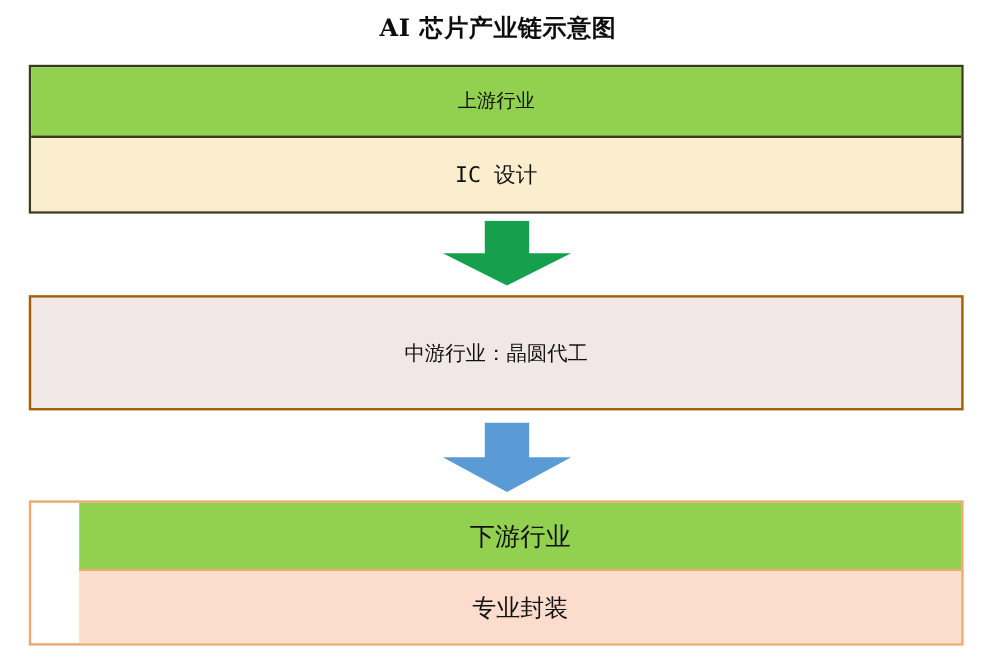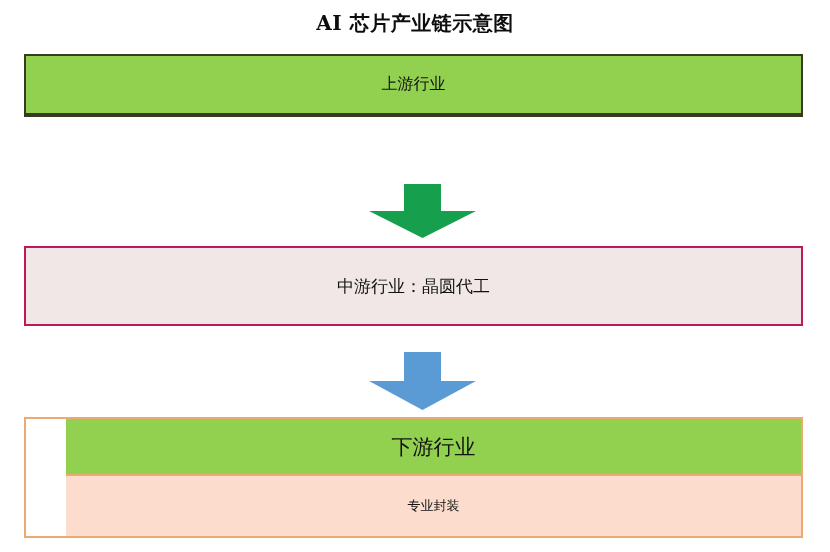--- a/index.html
+++ b/index.html
@@ -70,22 +70,22 @@
   #box-upstream .band-body {
     height: 61px;
     background: #fbeece;
     font-size: 18px;
     font-family: "DejaVu Sans Mono", "Liberation Mono", monospace;
   }
 
   
   #box-midstream {
     top: 246px;
-    height: 80px;
-    border: 2px solid #be185d;
+    height: 96px;
+    border: 2px solid #a16207;
     background: #f2e7e7;
   }
   #box-midstream .band-body {
     height: 100%;
     background: transparent;
     font-size: 17px;
   }
 
   
   #box-downstream {
@@ -95,21 +95,21 @@
   }
   #box-downstream .band-header {
     height: 57px;
     background: #92d050;
     font-size: 21px;
     border-bottom: 2px solid #eda96f;
   }
   #box-downstream .band-body {
     height: 60px;
     background: #fbdccd;
-    font-size: 13px;
+    font-size: 20px;
   }
 
   
   .flow-arrow {
     position: absolute;
     left: 369px;
     width: 107px;
   }
   #arrow-upstream-to-midstream {
     top: 184px;
@@ -127,20 +127,21 @@
 </style>
 </head>
 <body>
 
 <div id="diagram-root">
 
   <div class="diagram-title">AI 芯片产业链示意图</div>
 
   <div class="stage-box" id="box-upstream">
     <div class="band band-header">上游行业</div>
+    <div class="band band-body">IC 设计</div>
   </div>
 
   <div class="flow-arrow" id="arrow-upstream-to-midstream">
     <svg viewBox="0 0 107 54" preserveAspectRatio="none">
       <polygon points="35,0 72,0 72,27 107,27 53.5,54 0,27 35,27" fill="#16A04E"></polygon>
     </svg>
   </div>
 
   <div class="stage-box" id="box-midstream">
     <div class="band band-body">中游行业：晶圆代工</div>

